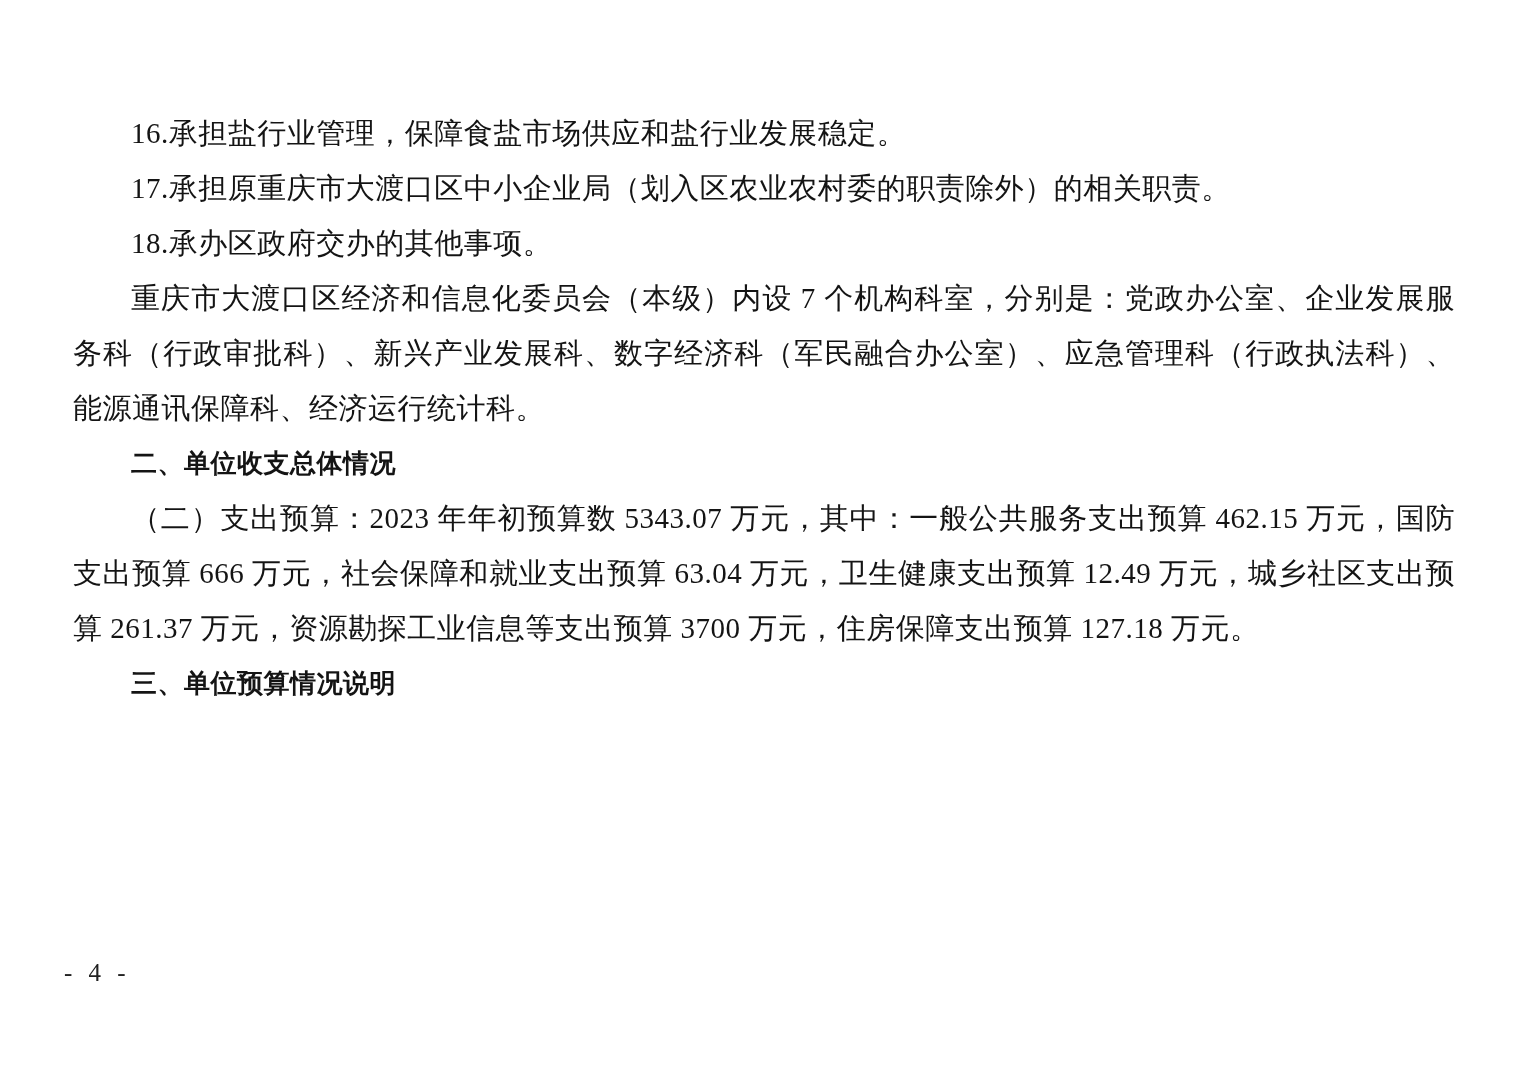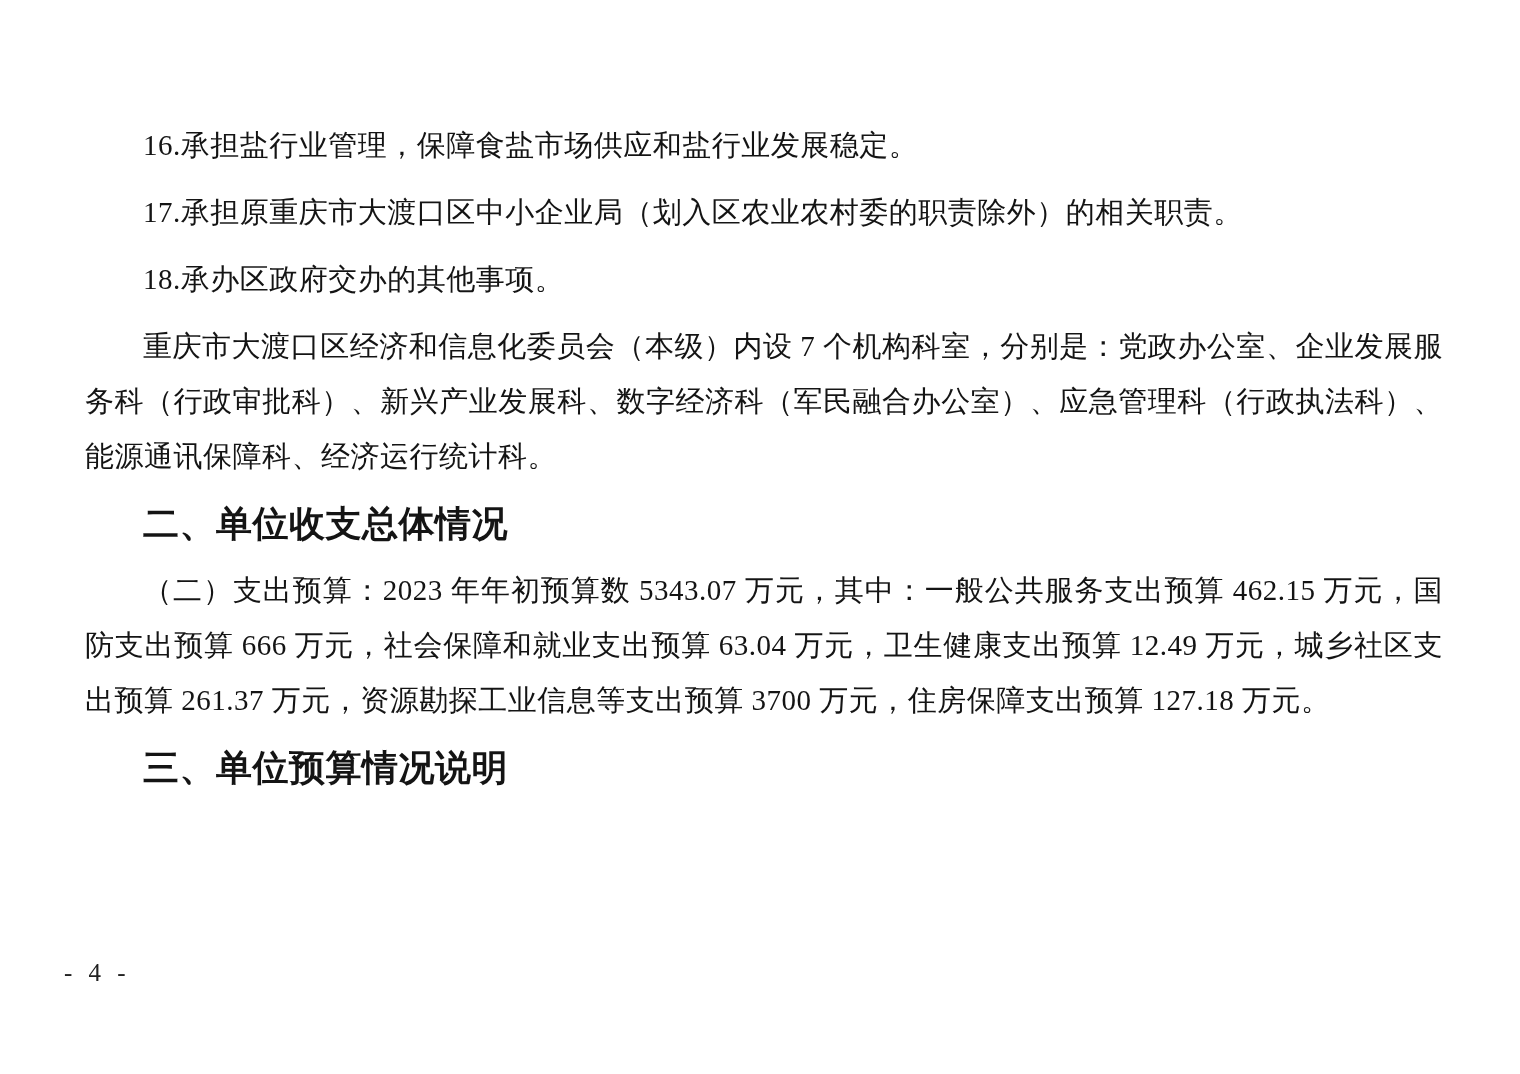--- a/index.html
+++ b/index.html
@@ -16,34 +16,34 @@
     font-family: "Liberation Serif", "DejaVu Serif", serif;
     color: #141414;
   }
   .content {
     position: absolute;
     left: 73px;
     top: 106px;
     width: 1382px;
   }
   .content p {
-    margin: 12px;
+    margin: 0;
     padding: 0;
     font-size: 29px;
     line-height: 55px;
     text-indent: 58px;
     text-align: justify;
     letter-spacing: 0.5px;
     font-family: "Liberation Serif", "DejaVu Serif", serif;
     color: #141414;
   }
   .content p.heading {
     font-family: "Liberation Sans", "DejaVu Sans", sans-serif;
     font-weight: 700;
-    font-size: 36px;
+    font-size: 26px;
     text-align: left;
   }
   .content p.fill-last {
     text-align-last: justify;
   }
   .footer-page-number {
     position: absolute;
     left: 64px;
     top: 958px;
     font-size: 25px;

